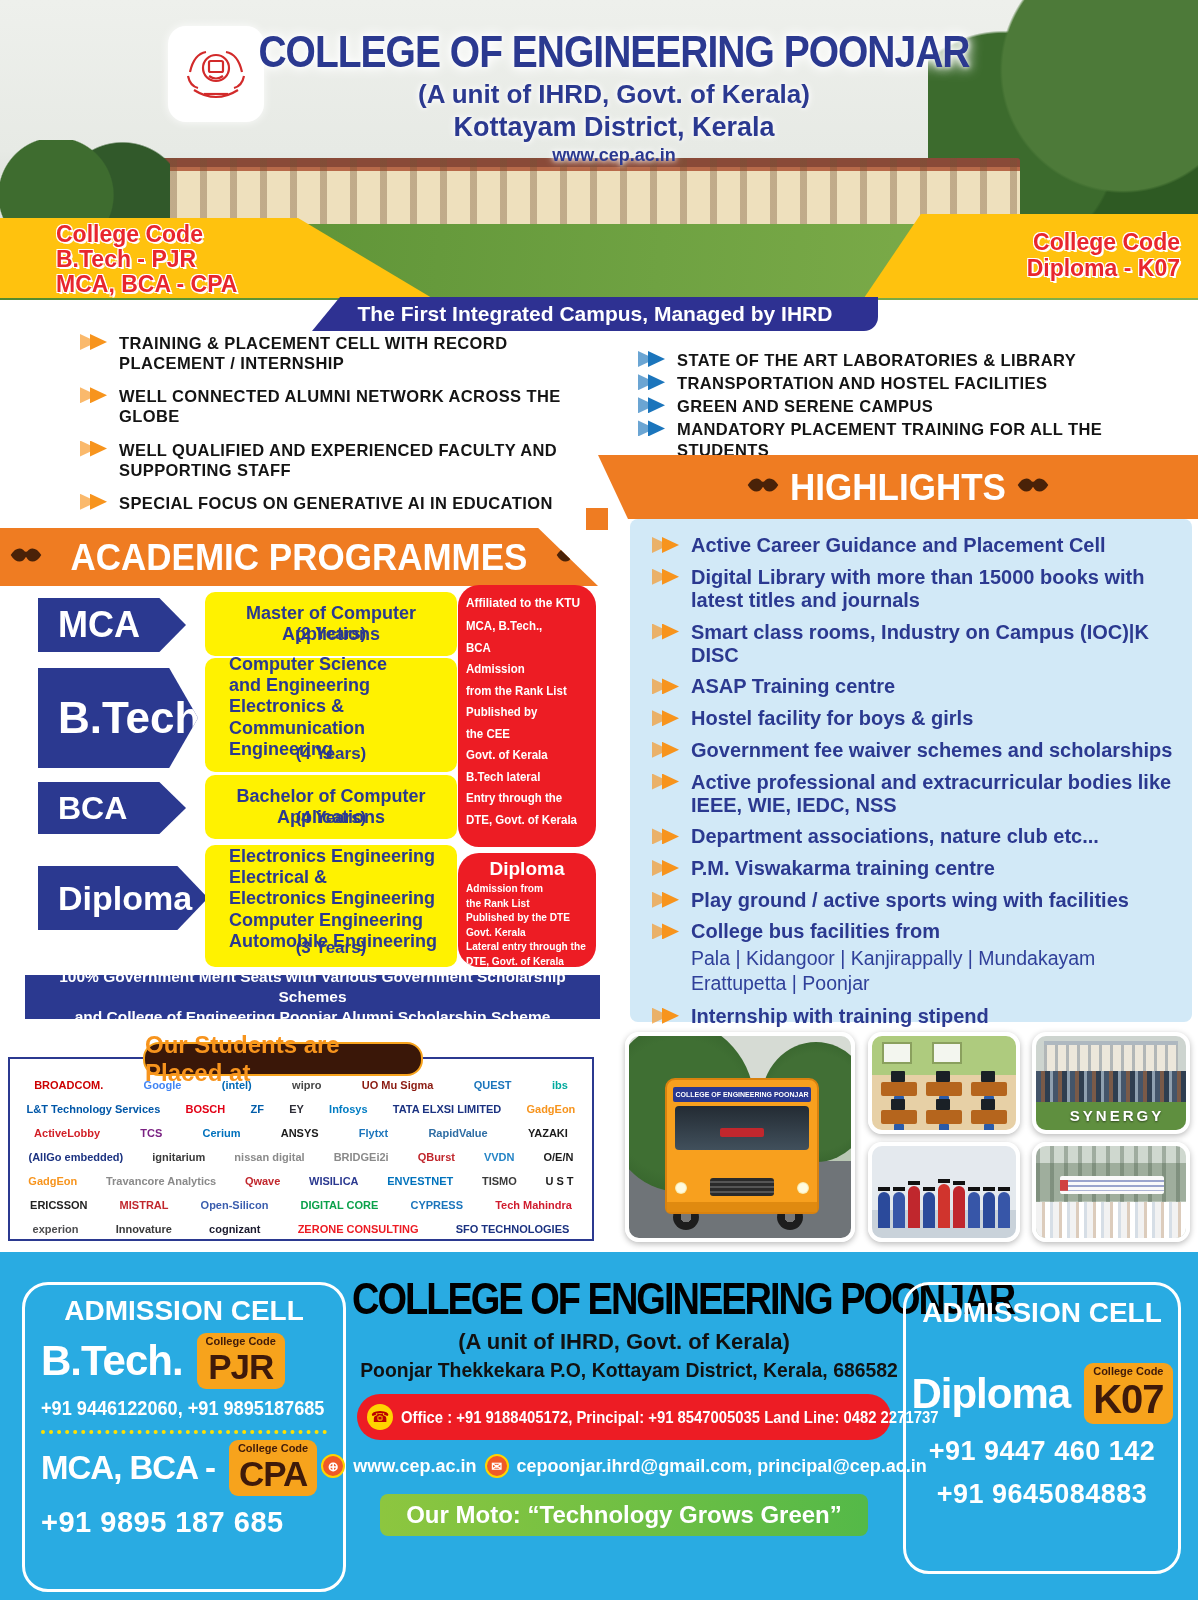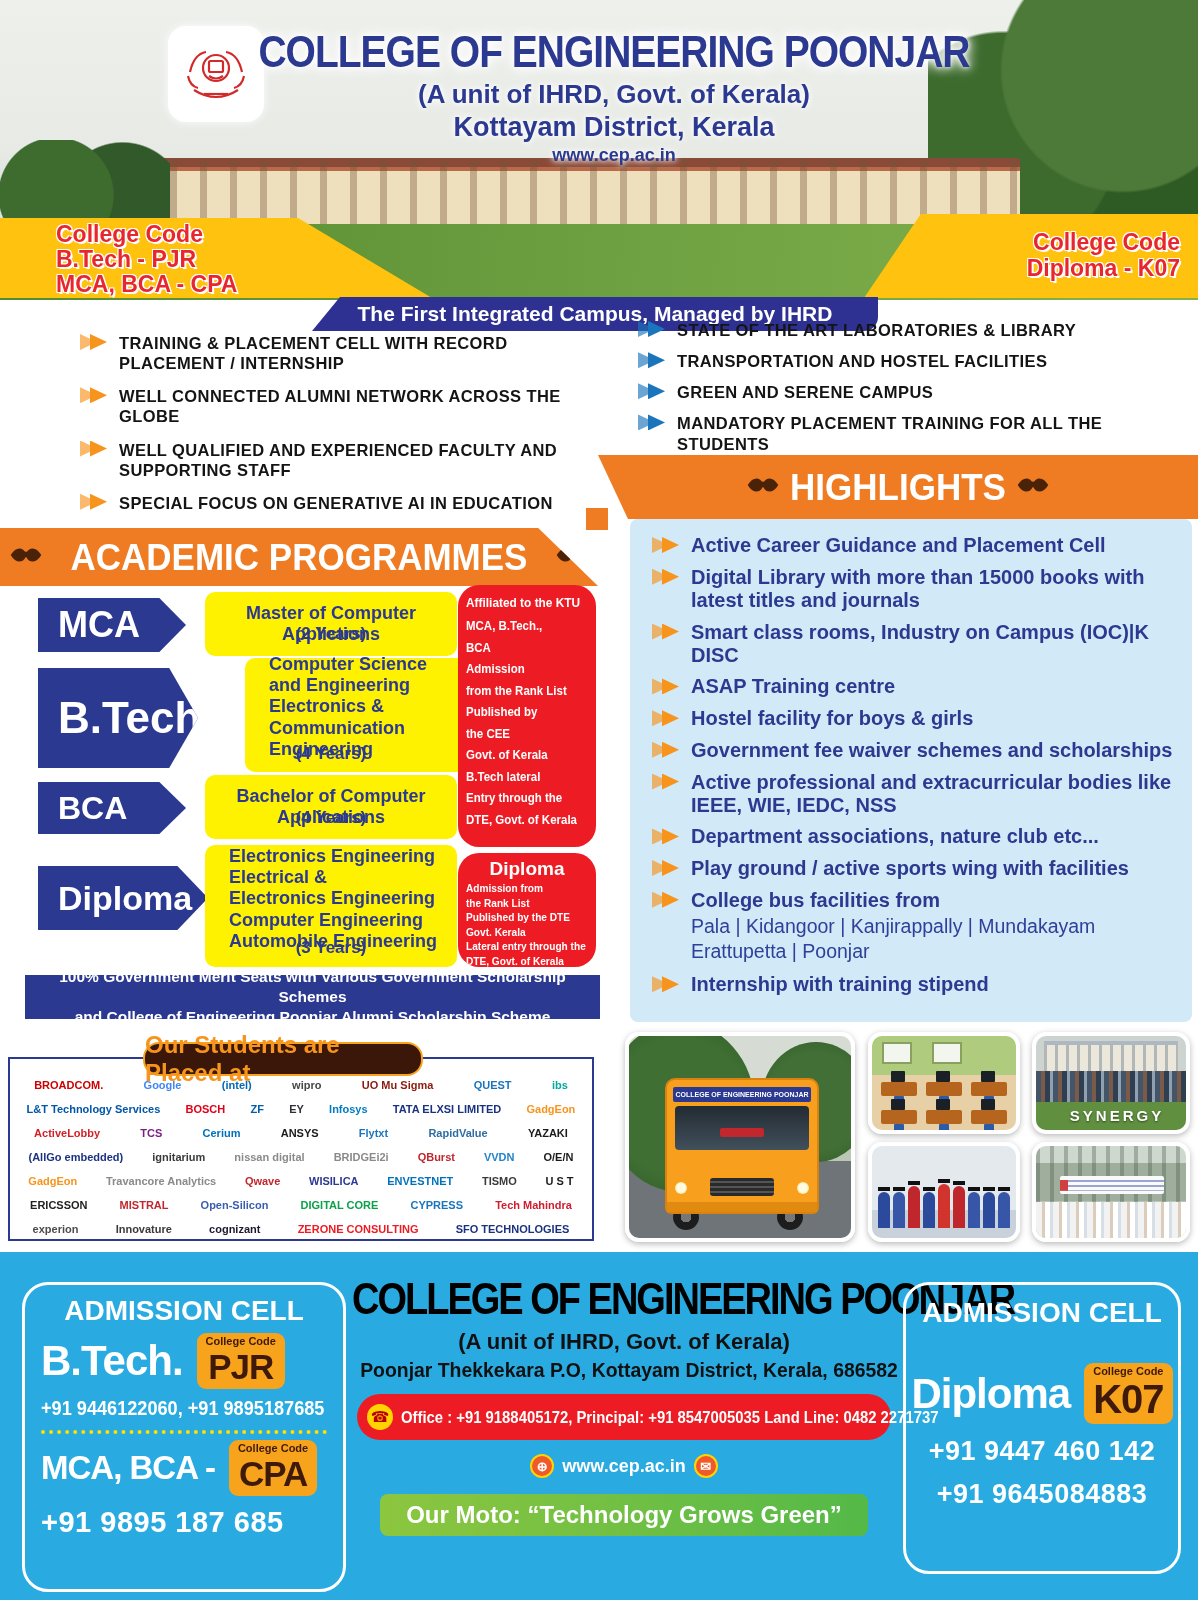--- a/index.html
+++ b/index.html
@@ -39,21 +39,21 @@
     padding:16px 18px 0 0;box-sizing:border-box;font-size:23px;line-height:1.12;text-align:right;}
   .code-band div{text-shadow:-1px -1px 0 #fff,1px -1px 0 #fff,-1px 1px 0 #fff,1px 1px 0 #fff,2px 2px 0 #fff;}
 
   .ribbon{position:absolute;left:312px;top:297px;width:566px;height:34px;background:#2e3192;
     clip-path:polygon(28px 0,100% 0,100% 100%,0 100%);color:#fff;font-weight:bold;font-size:21px;
     display:flex;align-items:center;justify-content:center;border-bottom-right-radius:14px;}
 
   
   .feat-col{position:absolute;display:flex;flex-direction:column;gap:13px;}
   .fl{left:80px;top:333px;width:505px;}
-  .fr{left:638px;top:320px;width:552px;gap:11px;}
+  .fr{left:638px;top:350px;width:552px;gap:3px;}
   .feat-item{display:flex;gap:11px;align-items:flex-start;font-weight:bold;font-size:16.5px;
     color:#141414;letter-spacing:.4px;line-height:1.22;}
   .chev{flex:0 0 28px;height:16px;position:relative;margin-top:1px;}
   .chev i{position:absolute;top:0;width:17px;height:16px;clip-path:polygon(0 0,100% 50%,0 100%);}
   .chev i:nth-child(1){left:0;opacity:.65;}
   .chev i:nth-child(2){left:10px;}
   .chev.or i{background:#f7941d;}
   .chev.bl i{background:#1b75bc;}
 
   
@@ -385,20 +385,30 @@
           <span>Department associations, nature club etc...</span>
           
         </span>
       </div>
       <div class="hl-item">
         <span class="chev or">
           <i></i>
           <i></i>
         </span>
         <span>
+          <span>P.M. Viswakarma training centre</span>
+          
+        </span>
+      </div>
+      <div class="hl-item">
+        <span class="chev or">
+          <i></i>
+          <i></i>
+        </span>
+        <span>
           <span>Play ground / active sports wing with facilities</span>
           
         </span>
       </div>
       <div class="hl-item">
         <span class="chev or">
           <i></i>
           <i></i>
         </span>
         <span>
@@ -429,21 +439,21 @@
   </div>
 
   <div class="parrow" style="left:38px;top:598px;width:148px;height:54px;font-size:36px;">MCA</div>
   <div class="ybox" style="left:205px;top:592px;width:252px;height:64px;">
 
   <div class="yline">Master of Computer Applictions</div>
     </div>
   <div class="abs" style="left:205px;top:624px;width:252px;text-align:center;color:#2b3990;font-weight:bold;font-size:17px;">(2 Years)</div>
 
   <div class="parrow" style="left:38px;top:668px;width:160px;height:100px;font-size:44px;">B.Tech</div>
-  <div class="ybox left" style="left:205px;top:658px;width:252px;height:114px;padding-bottom:24px;margin-left:40px;">
+  <div class="ybox left" style="left:205px;top:658px;width:252px;height:114px;padding-bottom:24px;">
 
   <div class="yline">Computer Science</div>
       <div class="yline">and Engineering</div>
       <div class="yline">Electronics &amp;</div>
       <div class="yline">Communication Engineering</div>
     </div>
   <div class="abs" style="left:205px;top:744px;width:252px;text-align:center;color:#2b3990;font-weight:bold;font-size:17px;">(4 Years)</div>
 
   <div class="parrow" style="left:38px;top:782px;width:148px;height:52px;font-size:32px;">BCA</div>
   <div class="ybox" style="left:205px;top:775px;width:252px;height:64px;">
@@ -649,20 +659,21 @@
       <div class="fctr-sub">(A unit of IHRD, Govt. of Kerala)</div>
       <div class="fctr-addr">Poonjar Thekkekara P.O, Kottayam District, Kerala, 686582</div>
       <div class="fctr-pill">
         <span class="pill-ico">☎</span>
         <span class="txt">Office : +91 9188405172, Principal: +91 8547005035 Land Line: 0482 2271737</span>
       </div>
       <div class="fctr-web">
         <span class="web-ico">⊕</span>
         <span>www.cep.ac.in</span>
         <span class="web-ico">✉</span>
+        <span>cepoonjar.ihrd@gmail.com, principal@cep.ac.in</span>
       </div>
       <div>
         <span class="fctr-moto">Our Moto: “Technology Grows Green”</span>
       </div>
     </div>
 
     <div class="fbox fbox-r">
       <div class="fcell-head">ADMISSION CELL</div>
       <div class="prog-row">
         <span class="prog-name">Diploma</span>

